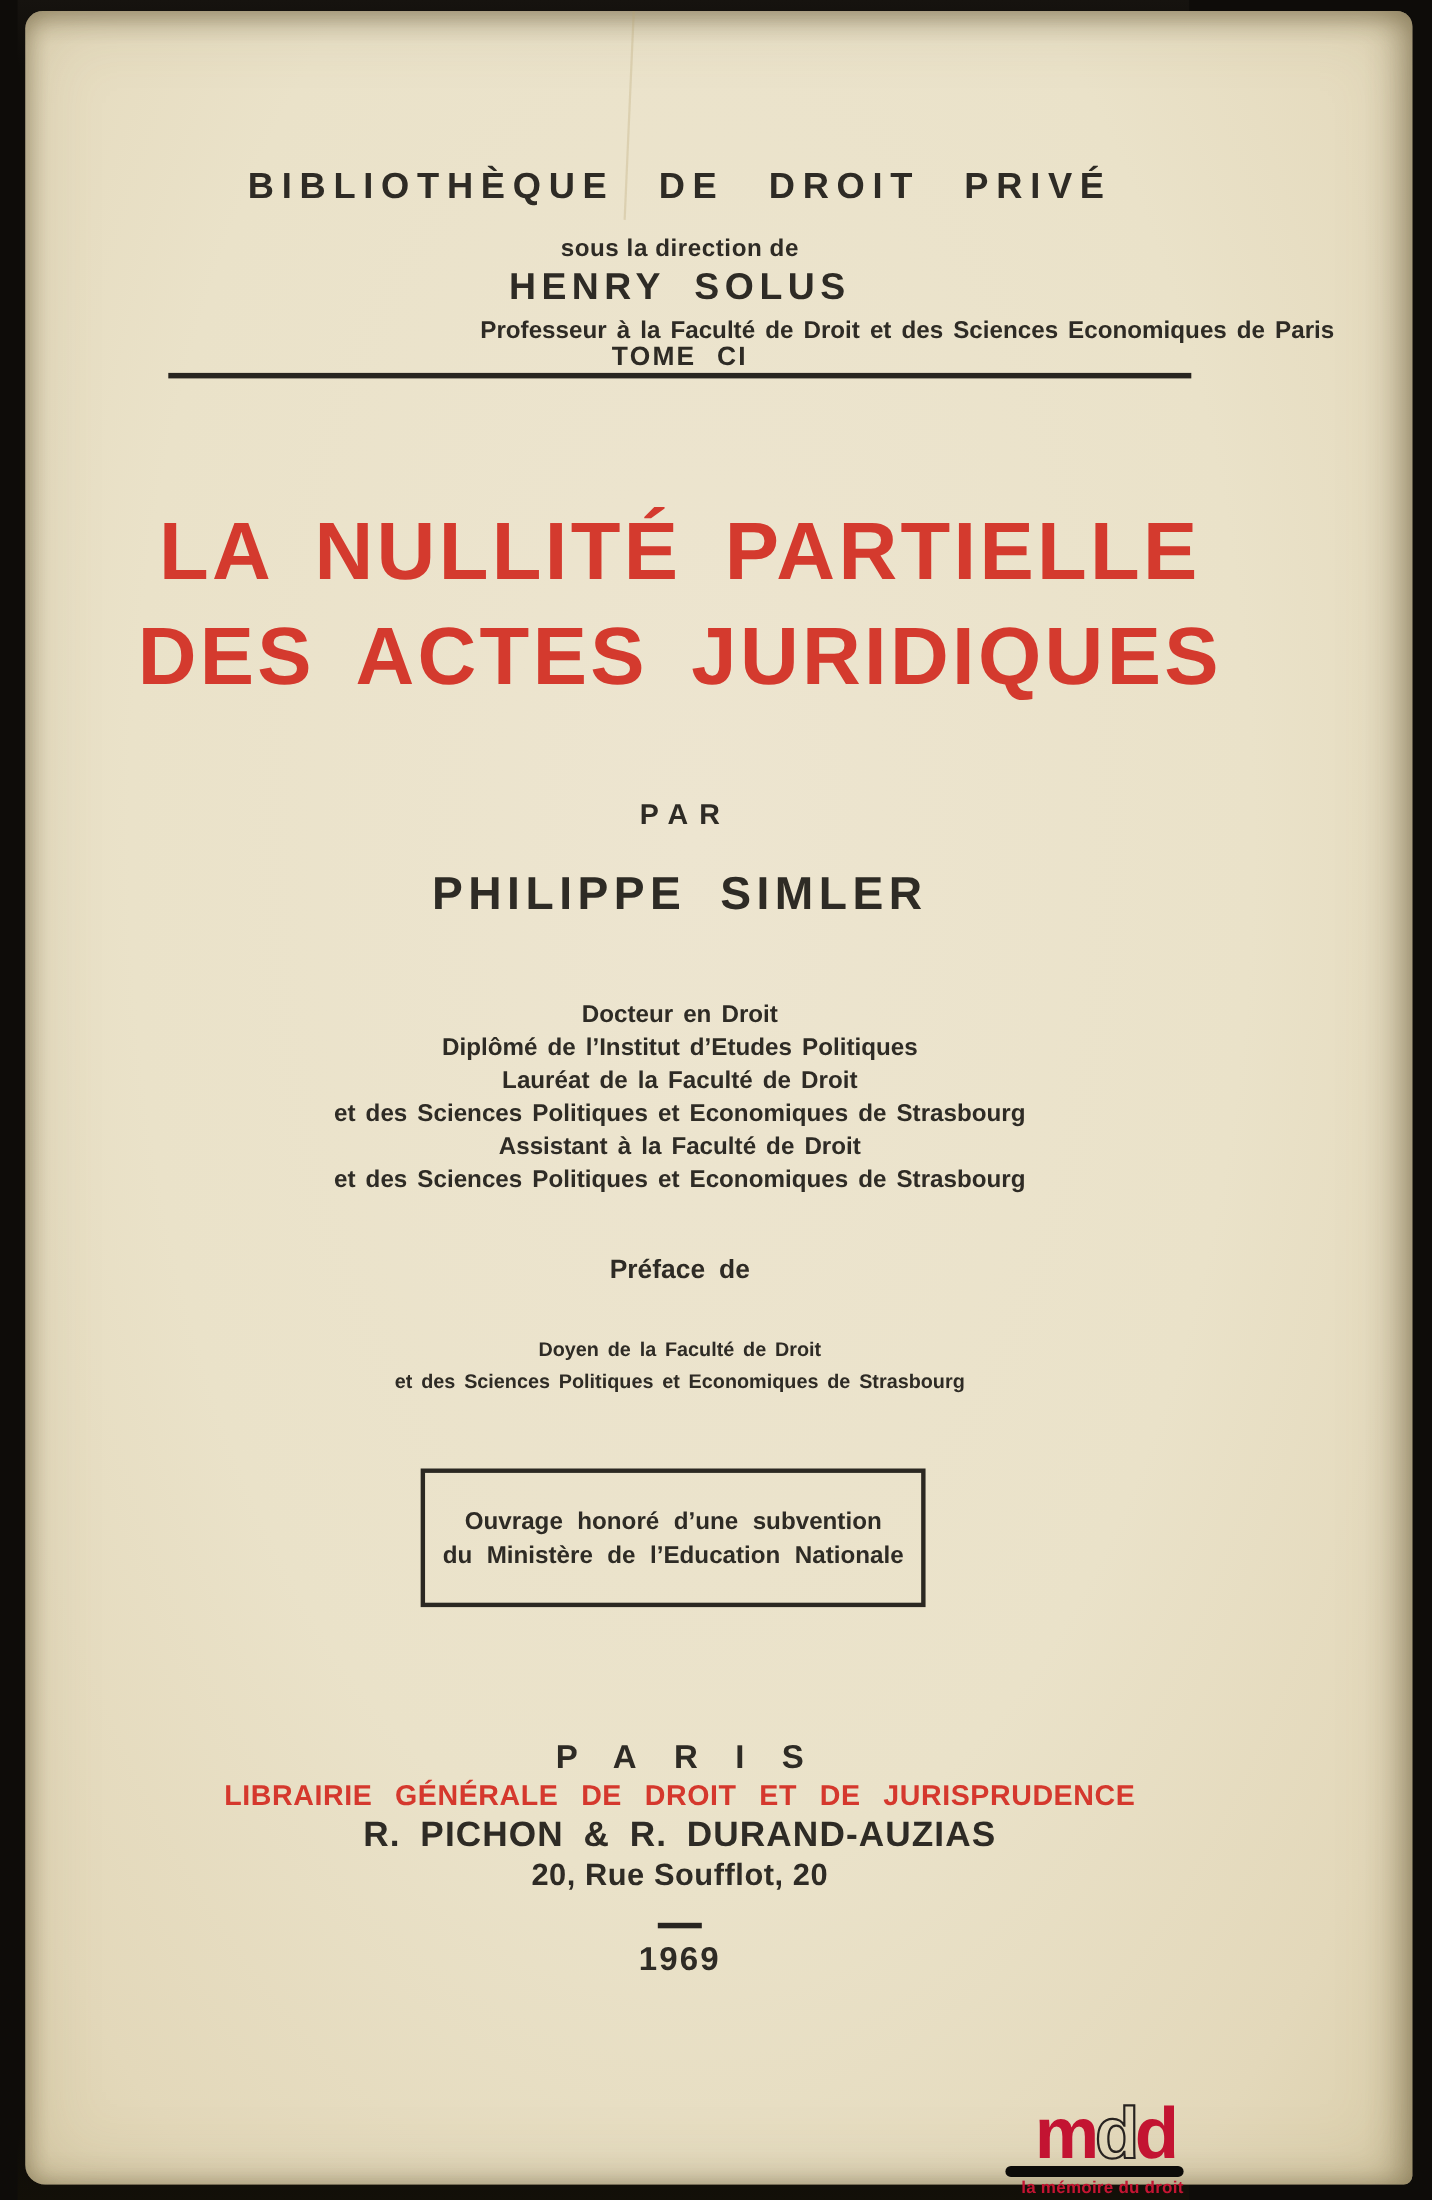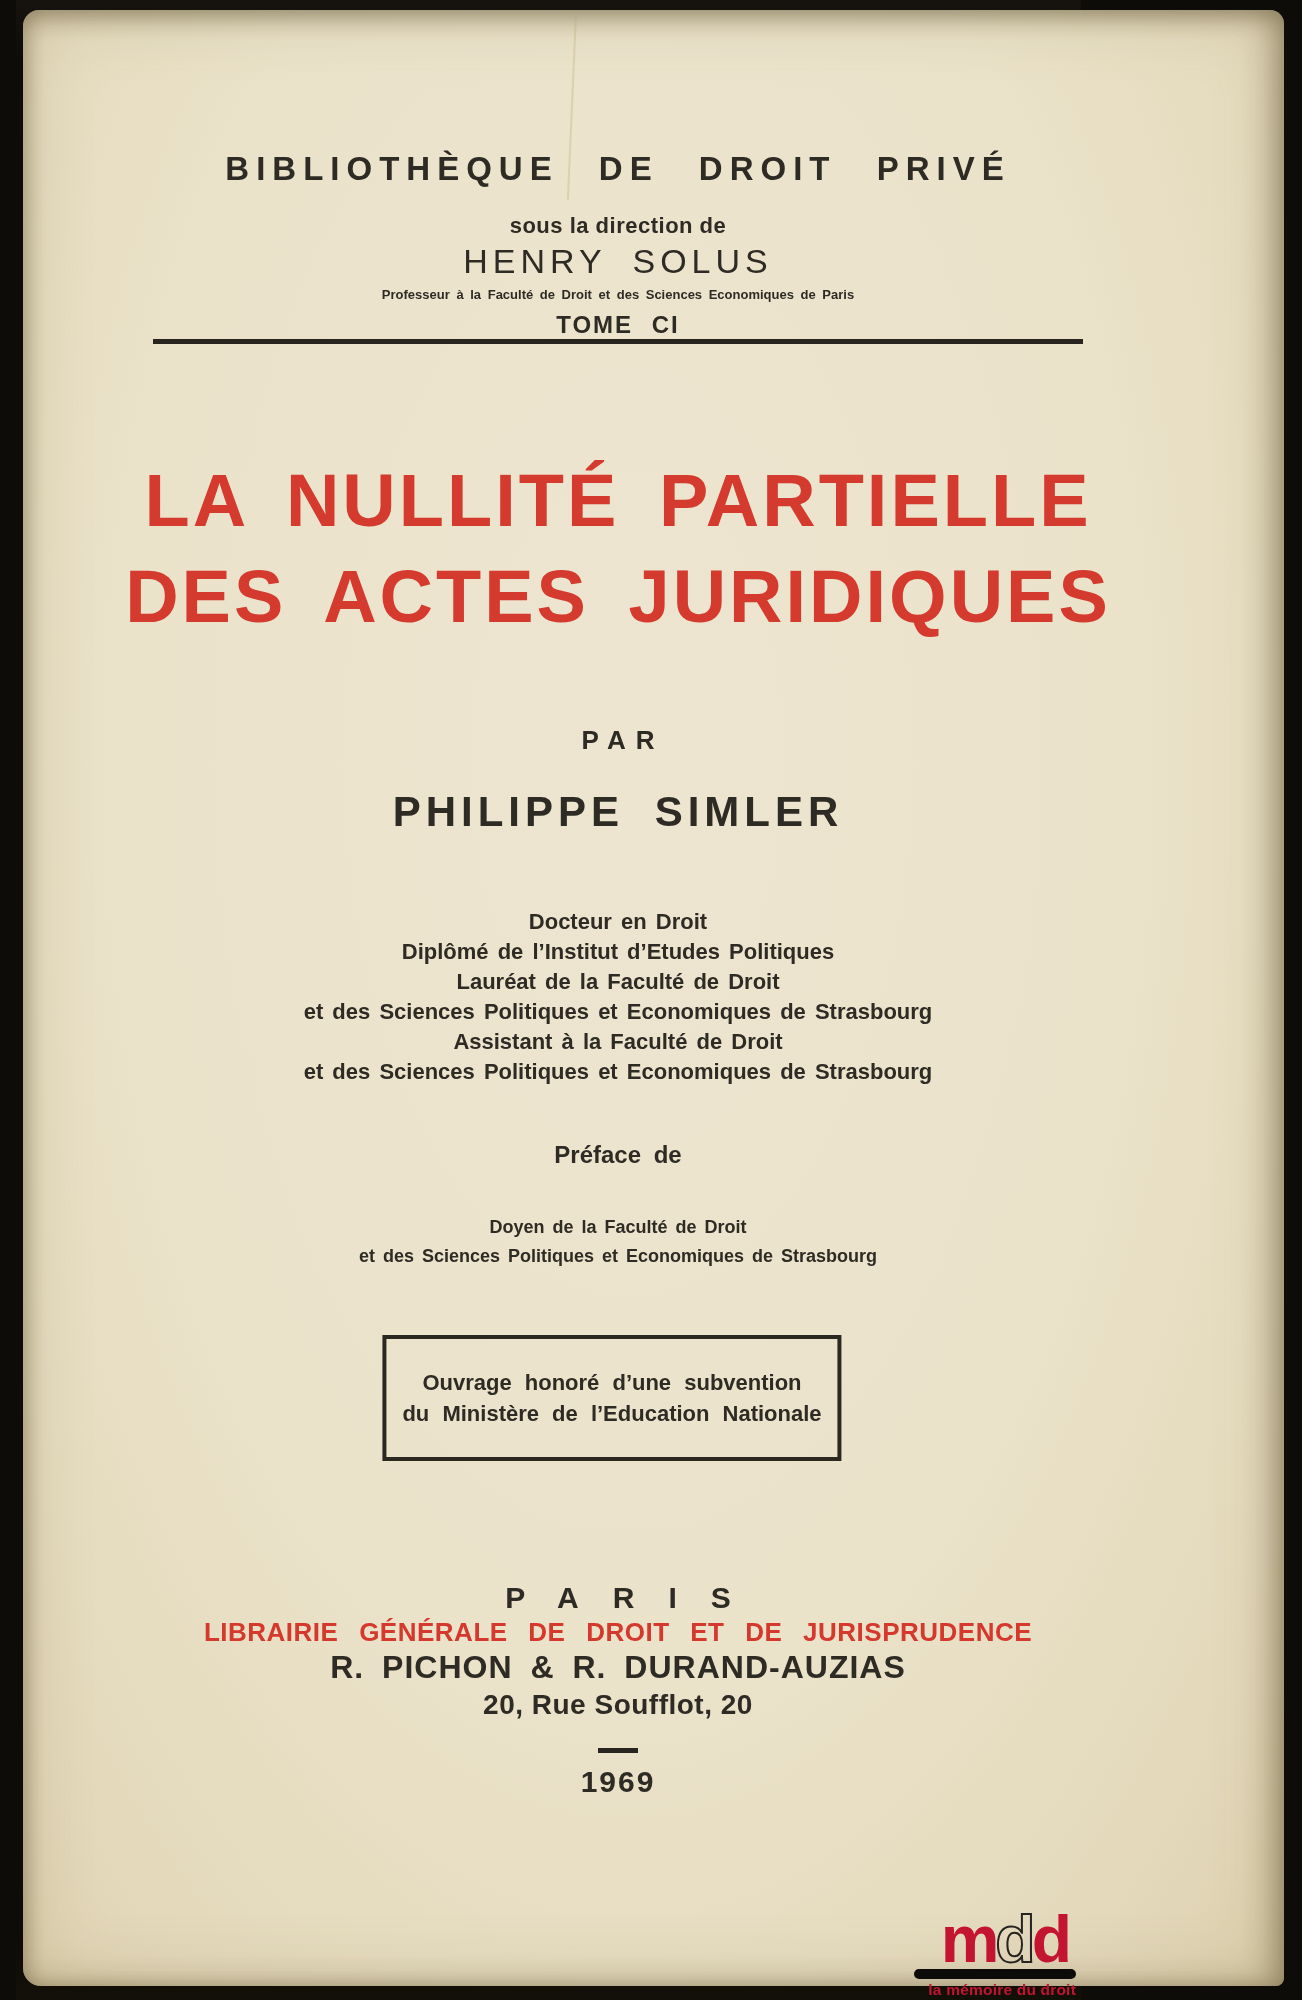--- a/index.html
+++ b/index.html
@@ -30,22 +30,22 @@
     transform:rotate(2.5deg);
   }
   .content{
     position:absolute;left:0;top:0;width:1190px;height:100%;
     color:var(--ink,#2e2b25);
   }
   .block{position:absolute;left:0;width:100%;text-align:center;}
 
   .series-title{top:140px;font-size:33px;font-weight:700;letter-spacing:7px;word-spacing:24px;}
   .direction{top:203px;font-size:22px;font-weight:700;letter-spacing:.5px;}
-  .director{top:232px;font-size:34px;font-weight:400;letter-spacing:5px;word-spacing:12px;}
-  .director-title{top:277px;font-size:13px;font-weight:700;word-spacing:3px;}
+  .director{top:232px;font-size:34px;font-weight:700;letter-spacing:5px;word-spacing:12px;}
+  .director-title{top:277px;font-size:22px;font-weight:700;word-spacing:3px;text-align:right;}
   .tome{top:301px;font-size:24px;font-weight:700;letter-spacing:2px;word-spacing:10px;}
   .rule{position:absolute;left:50%;transform:translateX(-50%);top:329px;width:930px;height:5px;background:#282520;}
 
   .main-title{
     top:443px;font-size:74px;font-weight:700;letter-spacing:3px;word-spacing:16px;
     line-height:96px;color:var(--title_red,#d43a2e);
   }
   .par{top:715px;font-size:26px;font-weight:700;letter-spacing:10px;text-indent:10px;}
   .author{top:778px;font-size:42px;font-weight:700;letter-spacing:5px;word-spacing:14px;}
   .credentials{top:853px;font-size:22px;font-weight:700;line-height:30px;word-spacing:3px;margin-top:44px;}

